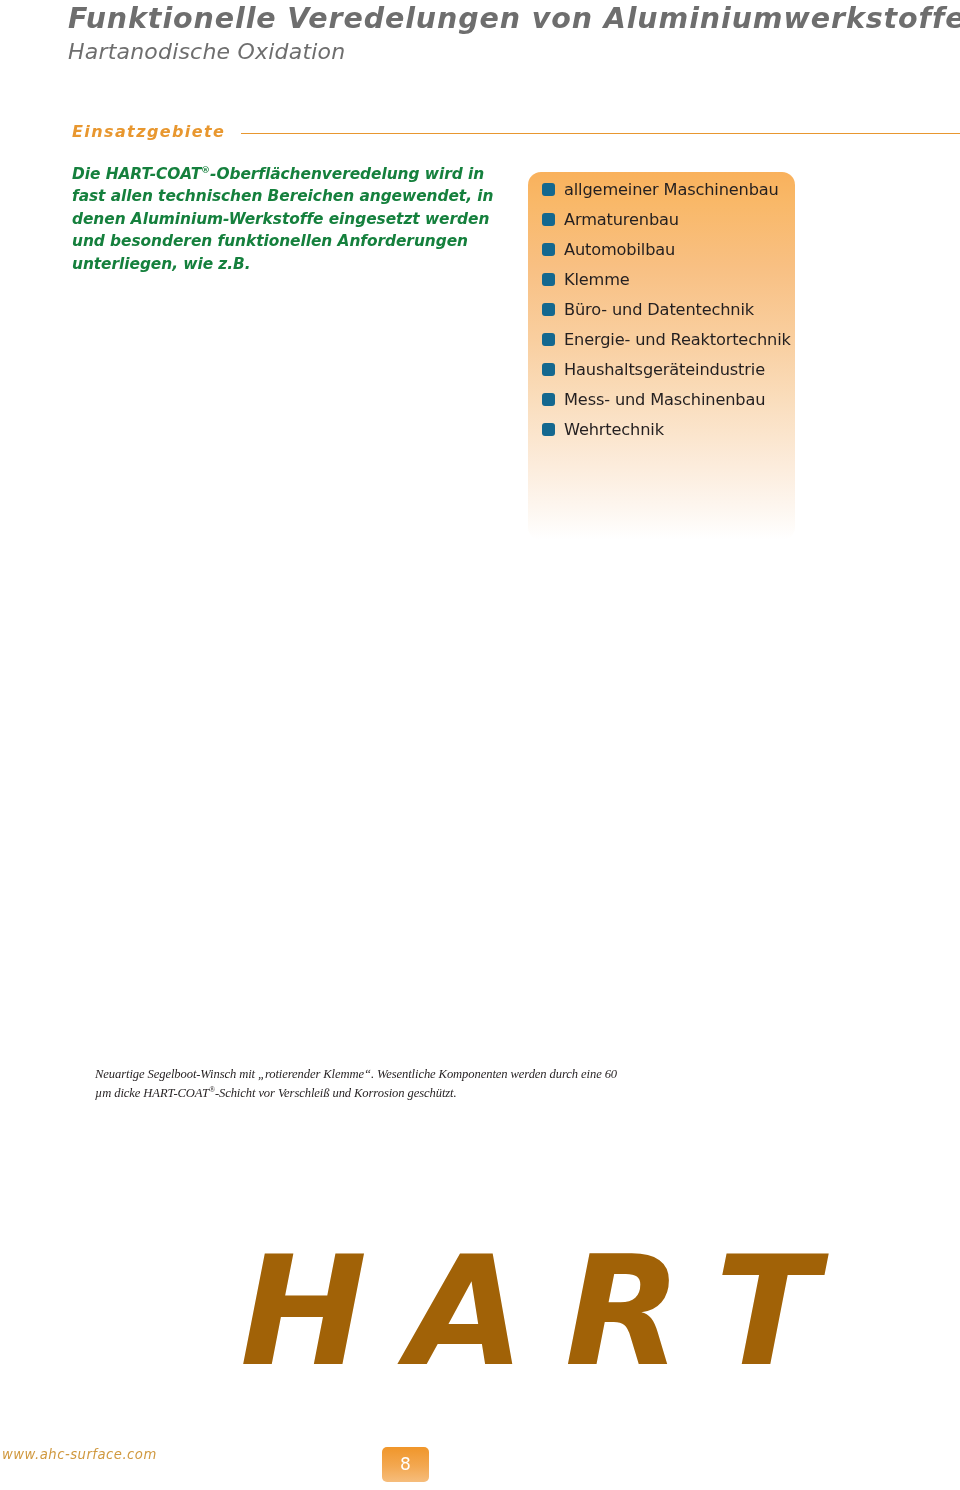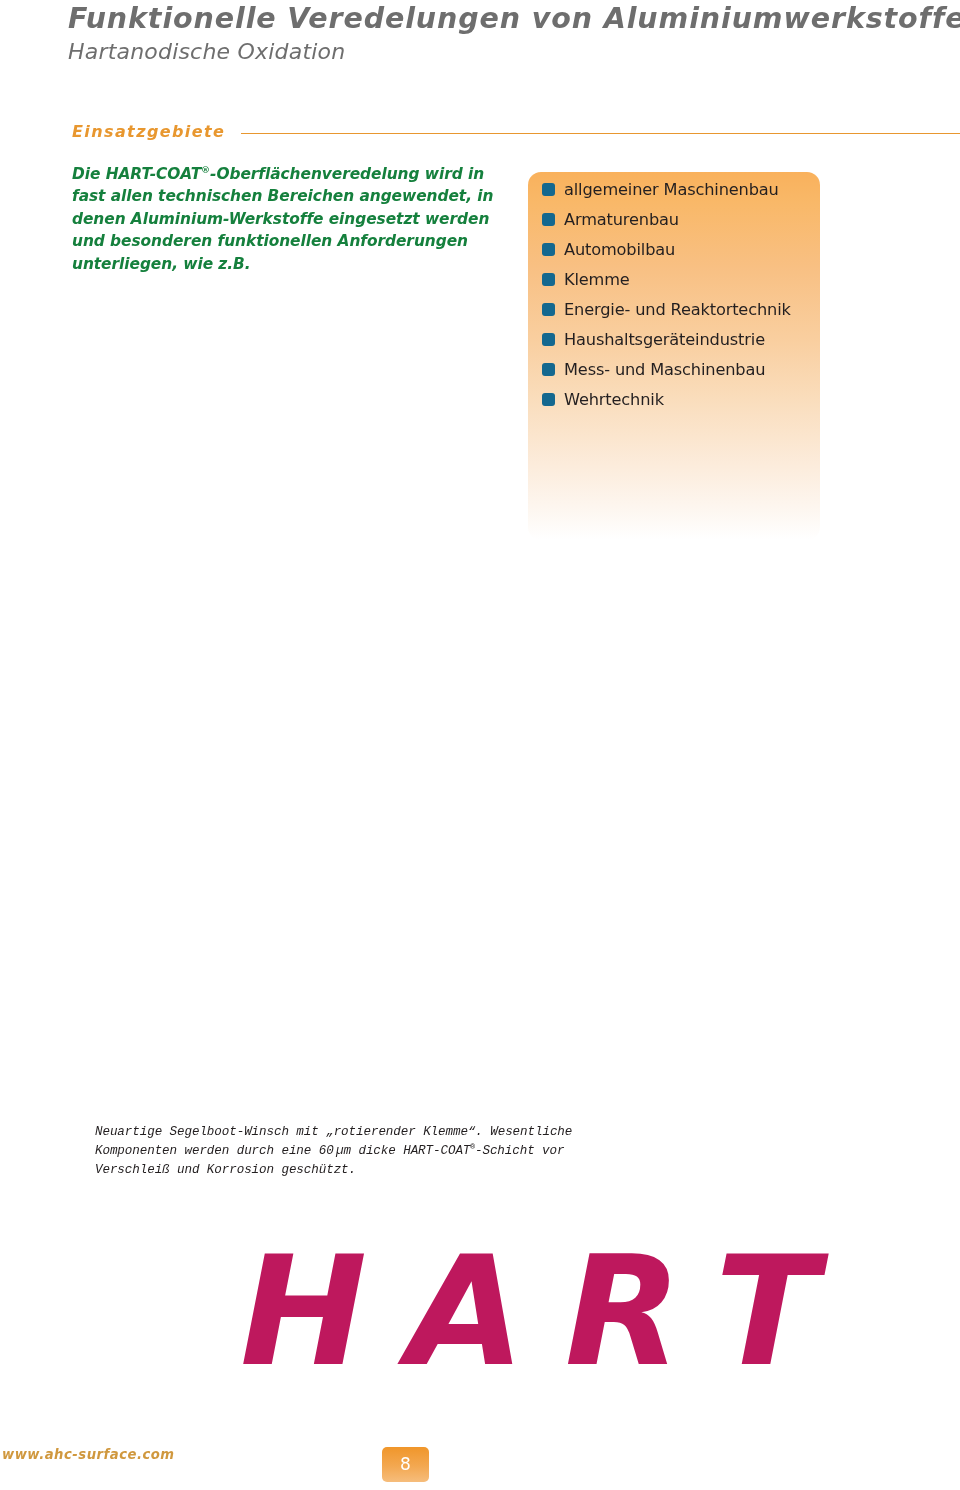--- a/index.html
+++ b/index.html
@@ -89,21 +89,21 @@
     font-size: 9px;
     vertical-align: super;
     line-height: 0;
   }
 
   
   .apps-box {
     position: absolute;
     left: 528px;
     top: 172px;
-    width: 292px;
+    width: 267px;
     height: 368px;
     border-radius: 13px;
     background: linear-gradient(to bottom,
                 #f9b15c 0%,
                 #f9b868 8%,
                 #f8c083 26%,
                 #f9cfa0 46%,
                 #fadfc0 64%,
                 #fcecdc 80%,
                 #fdf6ef 91%,
@@ -139,23 +139,23 @@
     color: #231f20;
     letter-spacing: -0.15px;
     line-height: 1;
     white-space: nowrap;
   }
 
   
   .figure-caption {
     position: absolute;
     left: 95px;
-    top: 1123px;
+    top: 1065px;
     width: 540px;
-    font-family: Liberation Mono, monospace;
+    font-family: Liberation Serif, serif;
     font-style: italic;
     font-size: 12.6px;
     line-height: 19px;
     color: #231f20;
     letter-spacing: -0.1px;
   }
   .figure-caption sup {
     font-size: 8px;
     vertical-align: super;
     line-height: 0;
@@ -166,33 +166,33 @@
     position: absolute;
     left: 240px;
     top: 1236px;
     width: 700px;
     font-family: "DejaVu Sans", "Liberation Sans", sans-serif;
     font-style: italic;
     font-weight: bold;
     font-size: 152px;
     line-height: 1;
     letter-spacing: 40px;
-    color: #be185d;
+    color: #a16207;
     white-space: nowrap;
     user-select: none;
   }
 
   
   .footer-url {
     position: absolute;
     left: 2px;
     top: 1447px;
     font-family: "DejaVu Sans", "Liberation Sans", sans-serif;
     font-style: italic;
-    font-weight: bold;
+    font-weight: normal;
     font-size: 13.2px;
     letter-spacing: 0.5px;
     color: #d0983e;
     white-space: nowrap;
   }
   .page-badge {
     position: absolute;
     left: 382px;
     top: 1447px;
     width: 47px;
@@ -241,20 +241,24 @@
     <li>
       <span class="bullet-square"></span>
       <span class="app-label">Automobilbau</span>
     </li>
     <li>
       <span class="bullet-square"></span>
       <span class="app-label">Klemme</span>
     </li>
     <li>
       <span class="bullet-square"></span>
+      <span class="app-label">Büro- und Datentechnik</span>
+    </li>
+    <li>
+      <span class="bullet-square"></span>
       <span class="app-label">Energie- und Reaktortechnik</span>
     </li>
     <li>
       <span class="bullet-square"></span>
       <span class="app-label">Haushaltsgeräteindustrie</span>
     </li>
     <li>
       <span class="bullet-square"></span>
       <span class="app-label">Mess- und Maschinenbau</span>
     </li>

